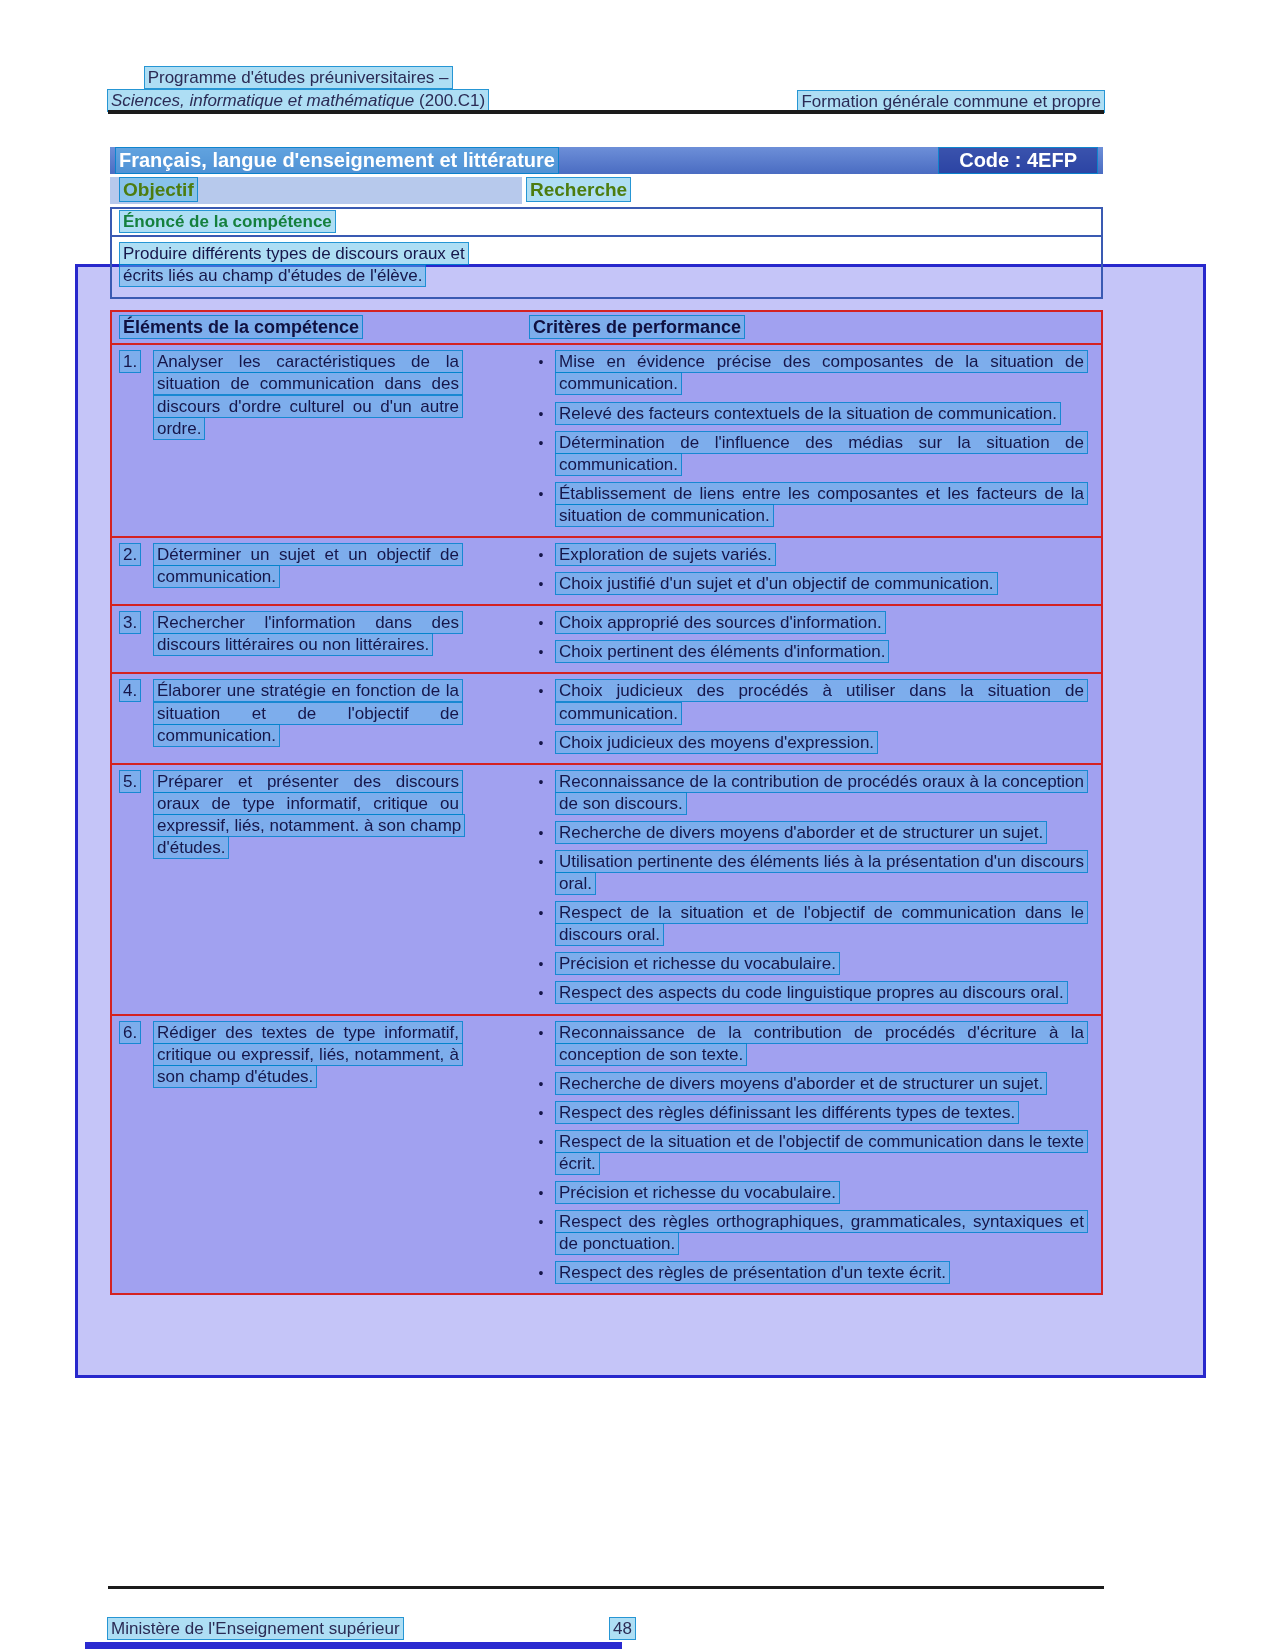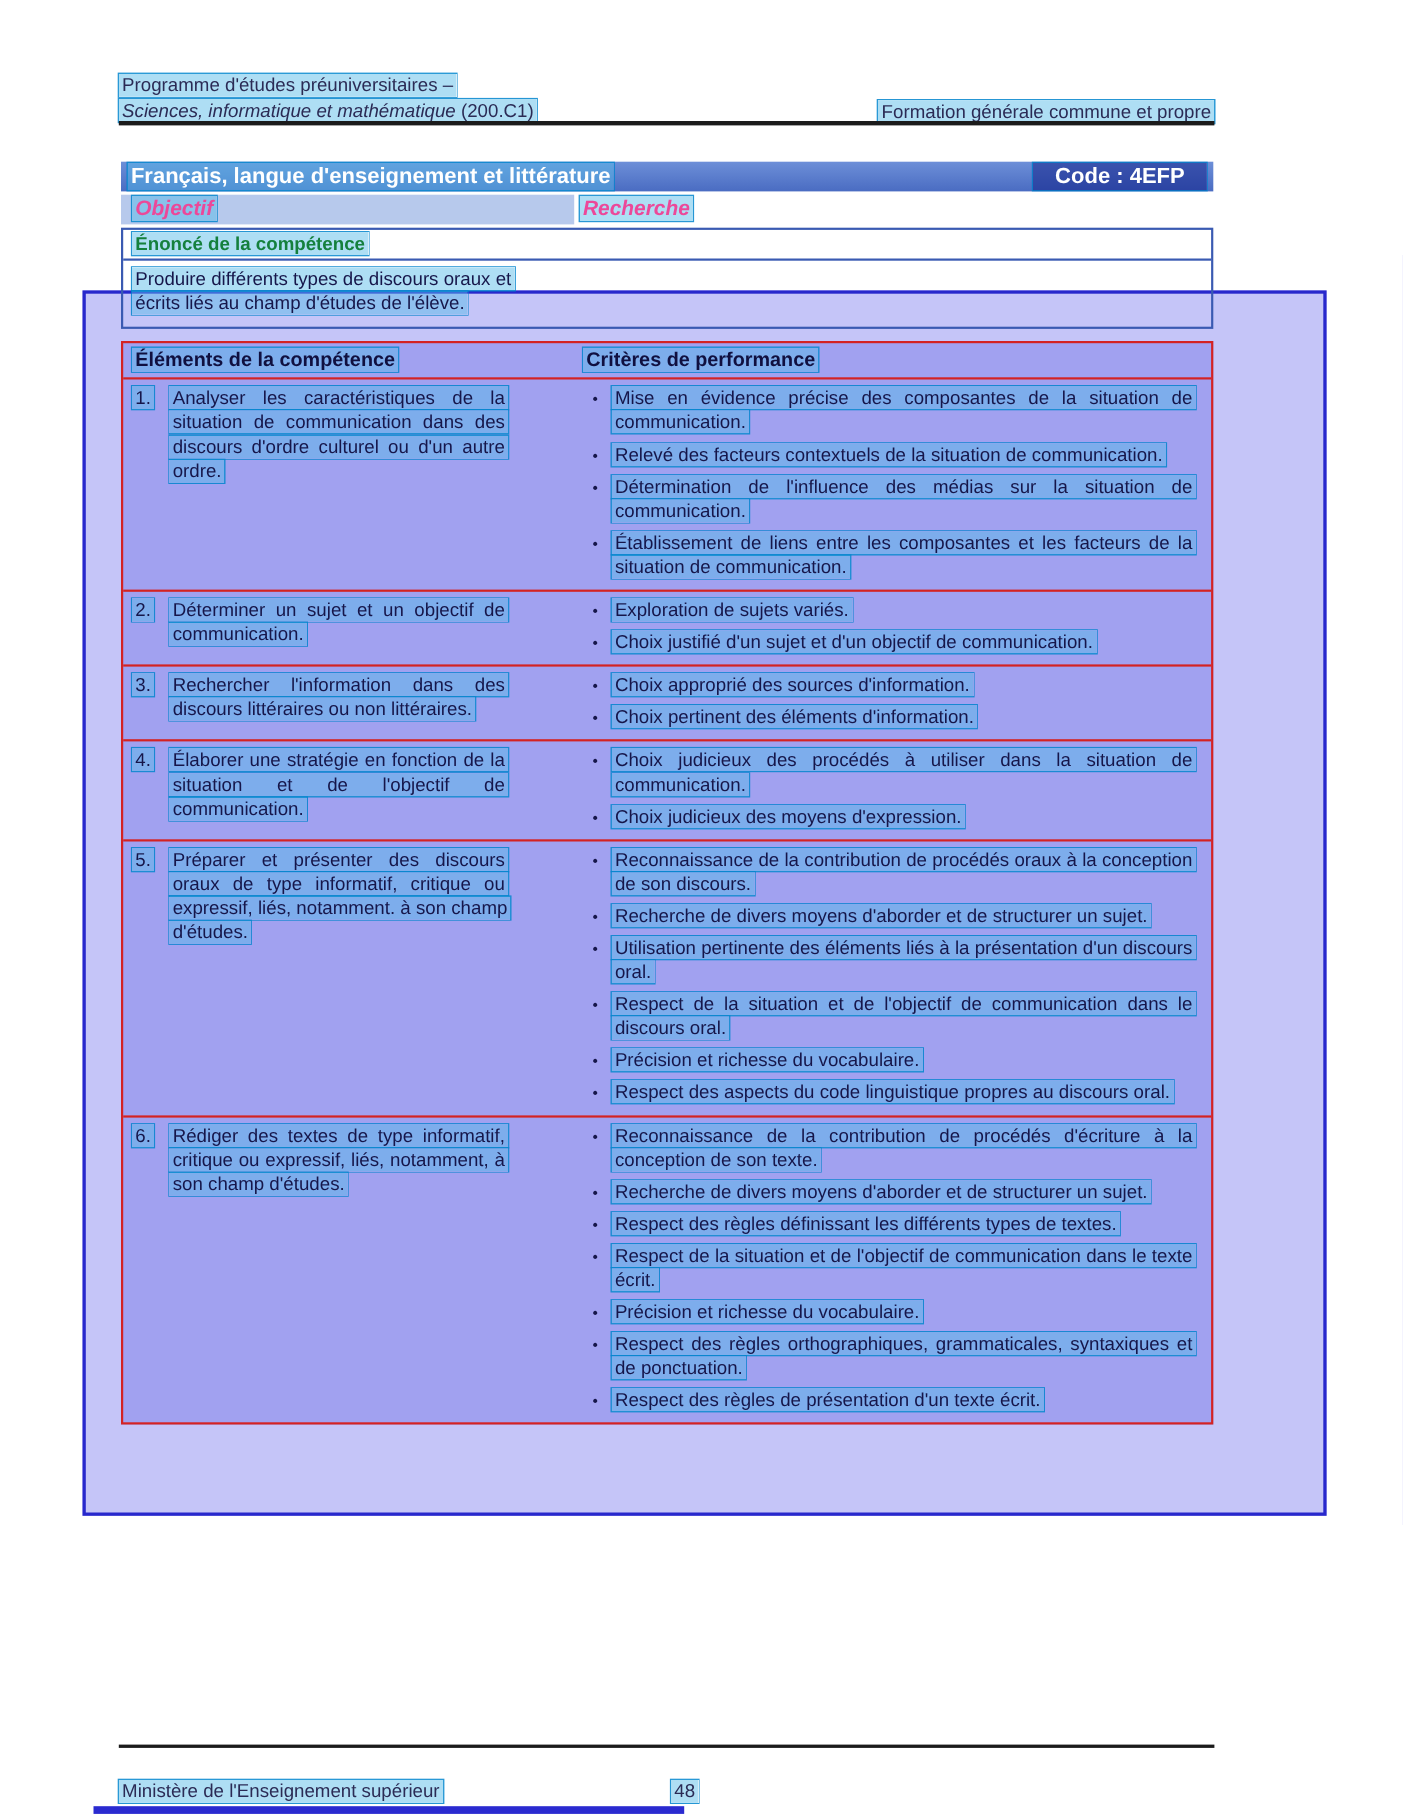--- a/index.html
+++ b/index.html
@@ -13,37 +13,37 @@
   .hl {
     background: rgba(86,186,232,0.48);
     box-shadow: 0 0 0 1px rgba(0,132,204,0.85);
     -webkit-box-decoration-break: clone;
     box-decoration-break: clone;
     padding: 1px 3px;
   }
 
   
   .top-header { position:absolute; top:68px; left:108px; width:996px; font-size:17px; color:#2b2b55; }
-  .top-header .left-lines { float:left; }
+  .top-header .left-lines { float:left;text-align:center; }
   .top-header .left-lines div { margin-bottom:3px; }
   .top-header .right-label { float:right; margin-top:24px; }
   .italic { font-style:italic; }
   .header-rule { position:absolute; top:110px; left:108px; width:996px; height:4px; background:#1b1b1b; }
 
   
   .title-bar {
     position:absolute; top:147px; left:110px; width:993px; height:27px;
     background: linear-gradient(180deg,#6d8fd8 0%, #4a6cc2 100%);
     display:flex; justify-content:space-between; align-items:center;
     padding:0 6px; font-size:20px; font-weight:bold; color:#ffffff;
   }
   .title-bar .code-chip { background: rgba(18,34,138,0.55); box-shadow:0 0 0 1px rgba(0,132,204,0.85); padding:1px 20px; }
 
   
-  .obj-row { position:absolute; top:177px; left:110px; width:993px; height:27px; font-size:19px; font-weight:bold; font-style:italic; color:#ec4899; }
+  .obj-row { position:absolute; top:177px; left:110px; width:993px; height:27px; font-size:19px; font-weight:bold; color:#4d7c0f; }
   .obj-row .band { position:absolute; left:0; top:0; width:412px; height:100%; background:#b7c9ec; }
   .obj-row .objectif { position:absolute; left:10px; top:2px; }
   .obj-row .standard { position:absolute; left:417px; top:2px; }
 
   
   .enonce-box { position:absolute; top:207px; left:110px; width:993px; border:2px solid #3a5ab2; z-index:2; background:transparent; }
   .enonce-header { padding:3px 8px; font-weight:bold; font-size:17px; border-bottom:2px solid #3a5ab2; color:#15803d; }
   .enonce-content { padding:6px 8px 10px 8px; min-height:58px; font-size:17px; }
   .enonce-content .wrap-limit { display:block; max-width:375px; line-height:1.3; }
 

